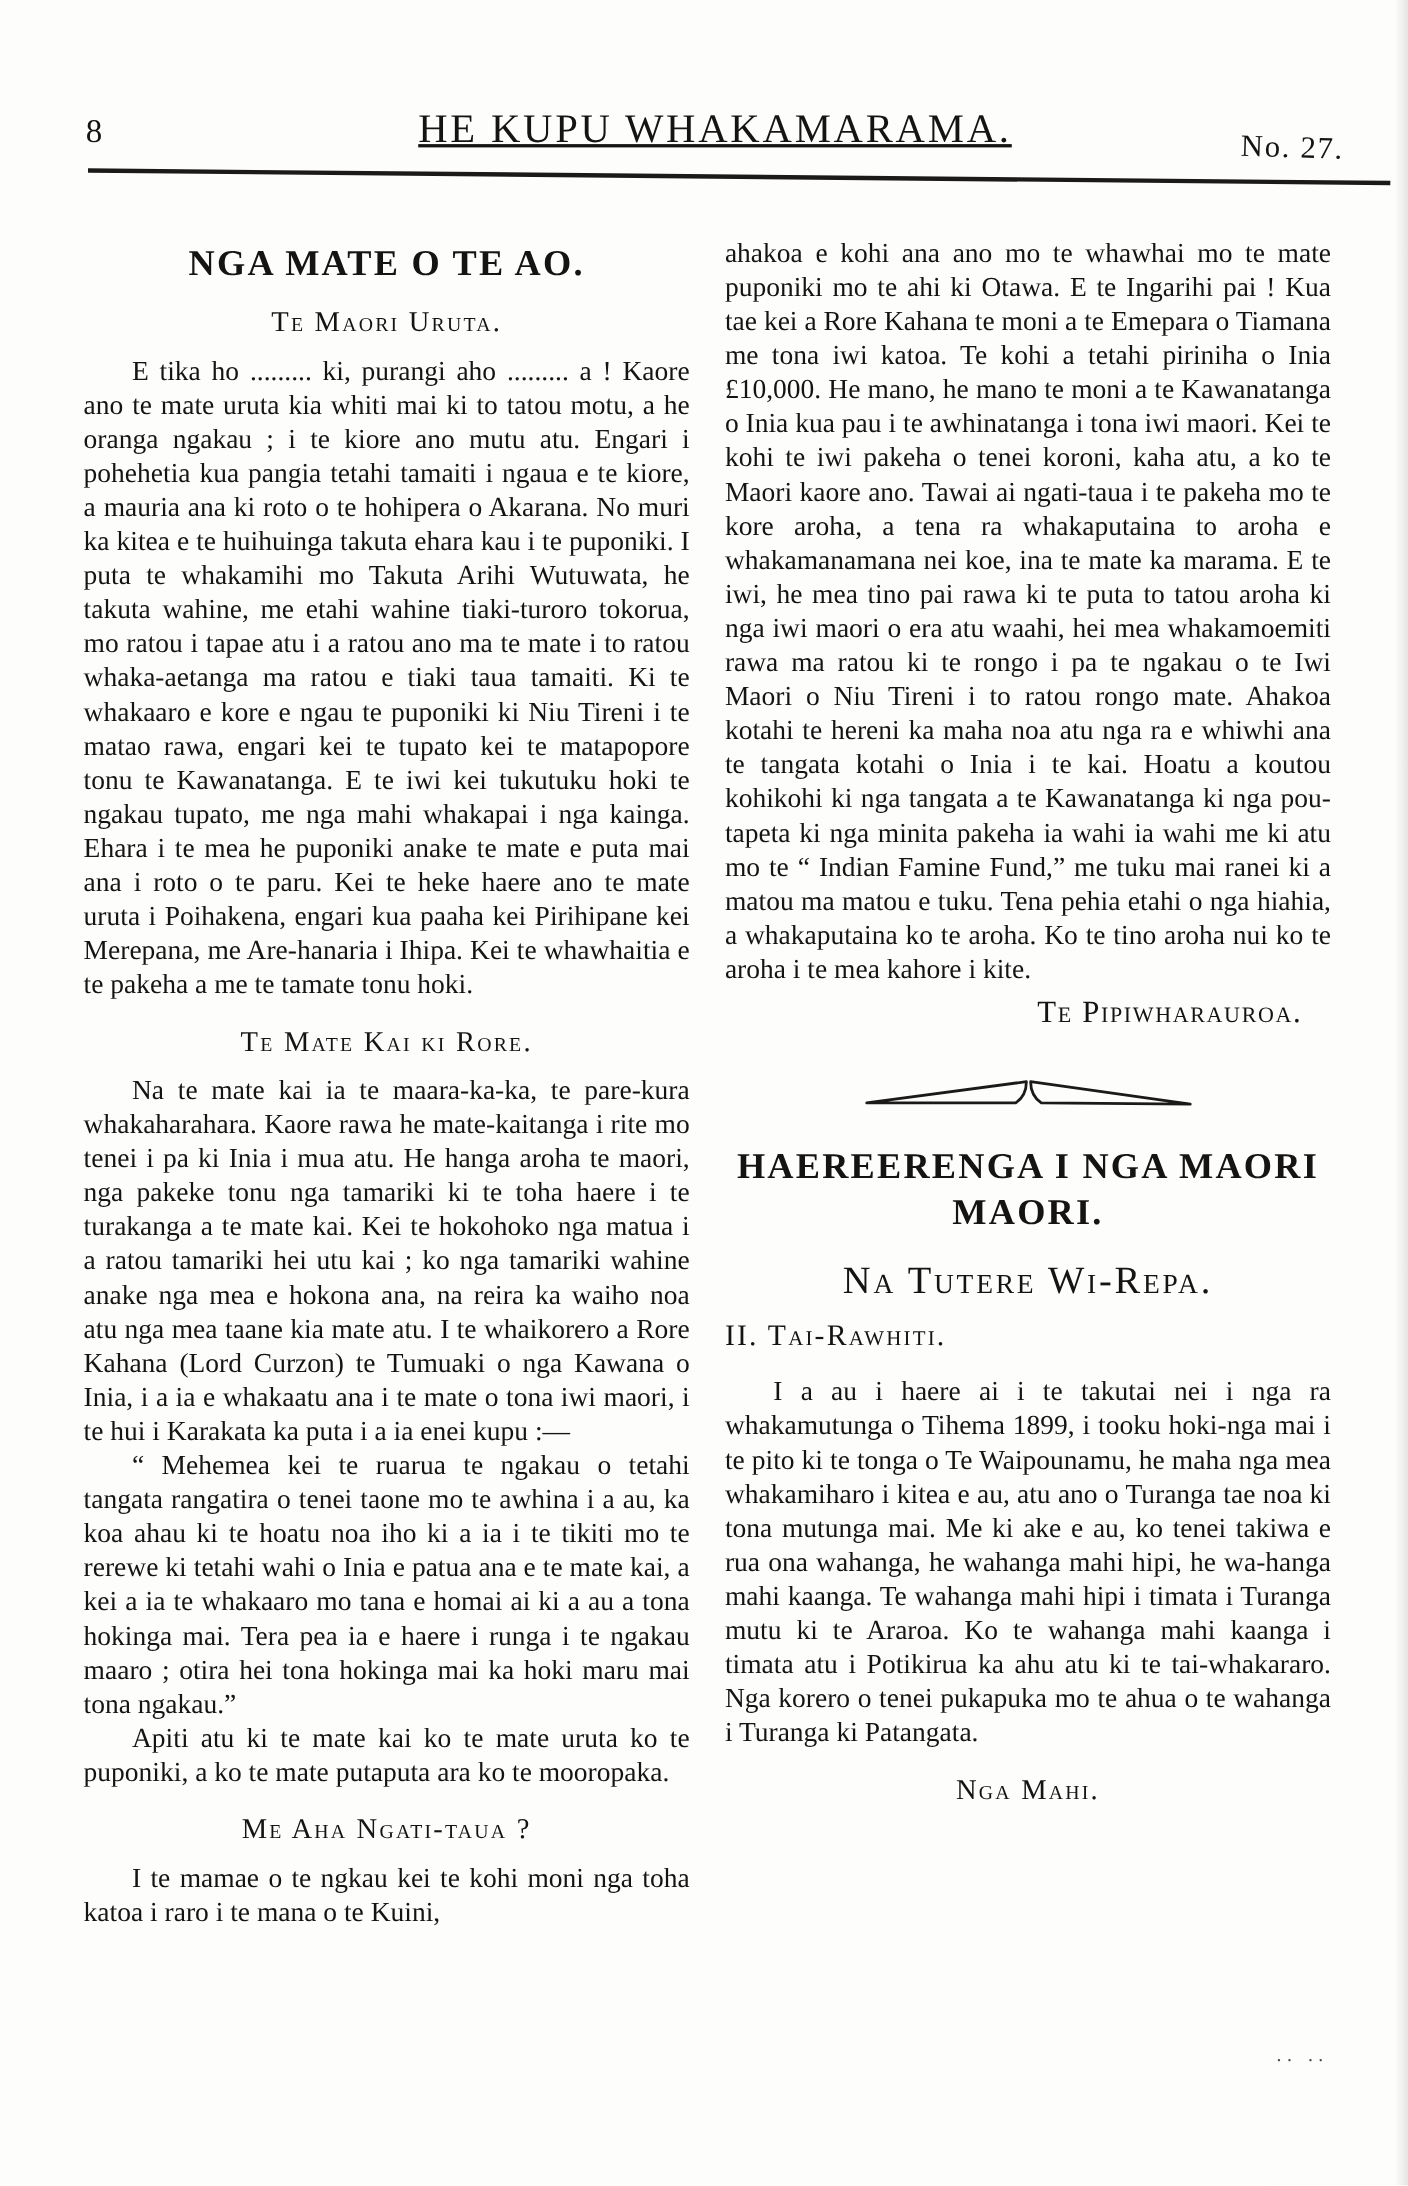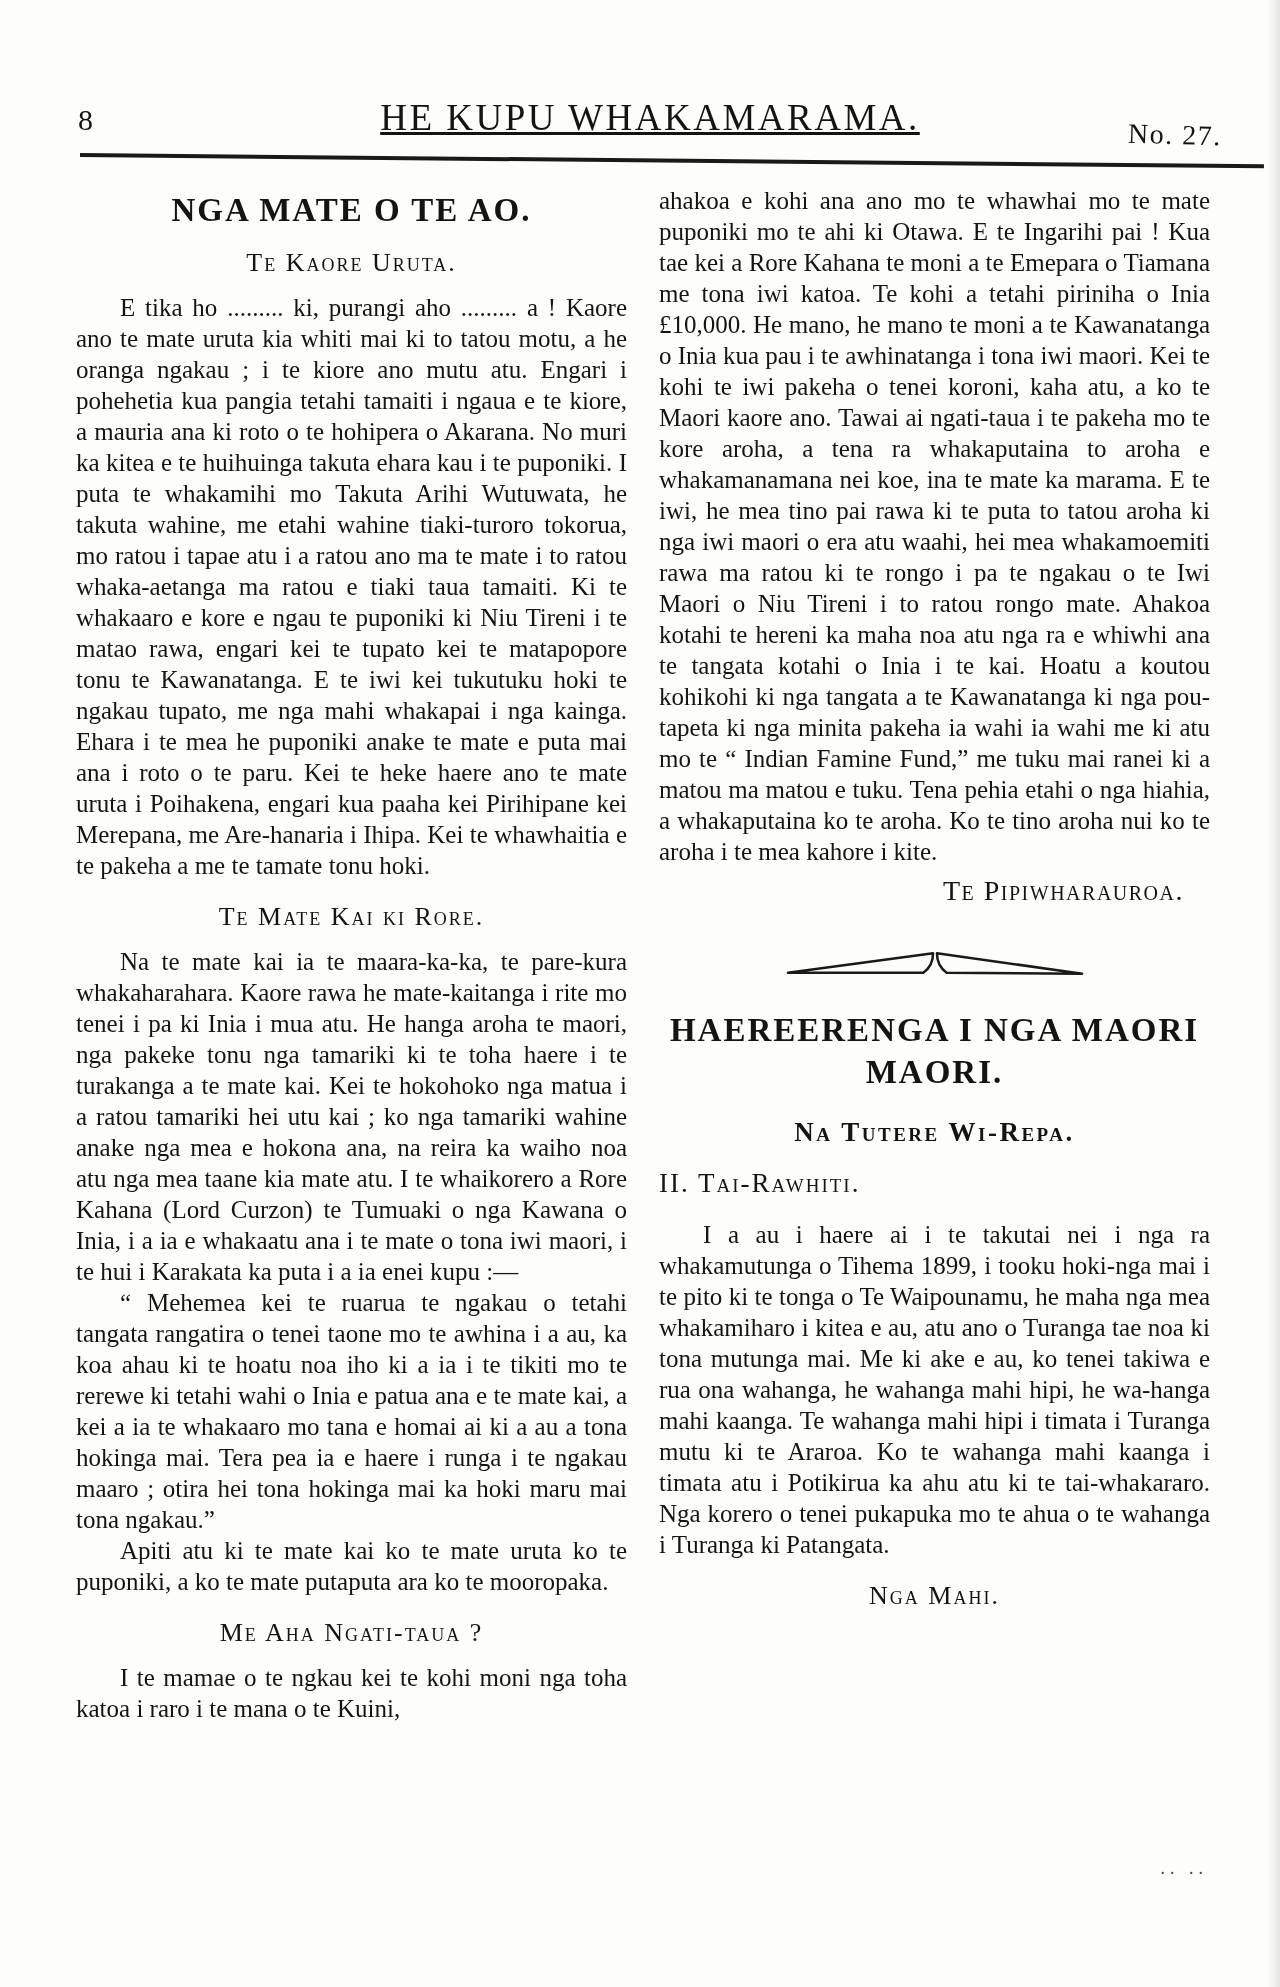--- a/index.html
+++ b/index.html
@@ -38,42 +38,43 @@
   
   .columns {
     display:flex; gap:32px;
     padding:28px 70px 0 76px;
     box-sizing:border-box; width:100%;
   }
   .col {
     flex:1 1 0; min-width:0;
     font-size:25px; line-height:31px;
     text-align:justify;
+    margin-top:30px;
   }
   .para { margin:0; }
   .indent { text-indent:44px; }
   .article-title {
     margin:4px 0 16px; font-size:33px; line-height:42px;
     font-weight:bold; letter-spacing:2px; text-align:center;
     text-indent:0;
   }
   .subhead {
     margin:20px 0 14px; font-size:26px; font-weight:normal;
     font-variant:small-caps; letter-spacing:2px;
     text-align:center; text-indent:0;
   }
   .subhead.first { margin-top:8px; }
   .signature {
     margin:8px 26px 0 0; text-align:right;
     font-variant:small-caps; letter-spacing:1.5px; font-size:28px;
   }
   .divider { margin:42px 0 24px; text-align:center; }
   .byline {
-    margin:24px 0 6px; font-size:27px; text-align:center;
-    font-variant:small-caps; letter-spacing:2.5px;font-weight:bold;
+    margin:24px 0 6px; font-size:35px; text-align:center;
+    font-variant:small-caps; letter-spacing:2.5px;
   }
   .kicker {
     margin:20px 0 20px; font-size:27px; text-align:left;
     font-variant:small-caps; letter-spacing:2px;
   }
   
   .scan-edge {
     position:absolute; top:0; right:0; width:12px; height:100%;
     background:linear-gradient(to right, rgba(120,120,115,0) 0%, rgba(120,120,115,0.18) 100%);
     pointer-events:none;
@@ -92,21 +93,21 @@
     <span class="page-number">8</span>
     <h1 class="masthead">HE KUPU WHAKAMARAMA.</h1>
     <span class="issue-number">No. 27.</span>
   </div>
   <div class="header-rule"></div>
 
   <div class="columns">
 
     <section class="col">
       <h2 class="article-title">NGA MATE O TE AO.</h2>
-      <h3 class="subhead first">Te Kaore Uruta.</h3>
+      <h3 class="subhead first">Te Maori Uruta.</h3>
       <p class="para indent">E tika ho ......... ki, purangi aho ......... a&nbsp;! Kaore ano te mate uruta kia whiti mai ki to tatou motu, a he oranga ngakau&nbsp;; i te kiore ano mutu atu. Engari i pohehetia kua pangia tetahi tamaiti i ngaua e te kiore, a mauria ana ki roto o te hohipera o Akarana. No muri ka kitea e te huihuinga takuta ehara kau i te puponiki. I puta te whakamihi mo Takuta Arihi Wutuwata, he takuta wahine, me etahi wahine tiaki-turoro tokorua, mo ratou i tapae atu i a ratou ano ma te mate i to ratou whaka-aetanga ma ratou e tiaki taua tamaiti. Ki te whakaaro e kore e ngau te puponiki ki Niu Tireni i te matao rawa, engari kei te tupato kei te matapopore tonu te Kawanatanga. E te iwi kei tukutuku hoki te ngakau tupato, me nga mahi whakapai i nga kainga. Ehara i te mea he puponiki anake te mate e puta mai ana i roto o te paru. Kei te heke haere ano te mate uruta i Poihakena, engari kua paaha kei Pirihipane kei Merepana, me Are-hanaria i Ihipa. Kei te whawhaitia e te pakeha a me te tamate tonu hoki.</p>
       <h3 class="subhead">Te Mate Kai ki Rore.</h3>
       <p class="para indent">Na te mate kai ia te maara-ka-ka, te pare-kura whakaharahara. Kaore rawa he mate-kaitanga i rite mo tenei i pa ki Inia i mua atu. He hanga aroha te maori, nga pakeke tonu nga tamariki ki te toha haere i te turakanga a te mate kai. Kei te hokohoko nga matua i a ratou tamariki hei utu kai&nbsp;; ko nga tamariki wahine anake nga mea e hokona ana, na reira ka waiho noa atu nga mea taane kia mate atu. I te whaikorero a Rore Kahana (Lord Curzon) te Tumuaki o nga Kawana o Inia, i a ia e whakaatu ana i te mate o tona iwi maori, i te hui i Karakata ka puta i a ia enei kupu&nbsp;:—</p>
       <p class="para indent">“&nbsp;Mehemea kei te ruarua te ngakau o tetahi tangata rangatira o tenei taone mo te awhina i a au, ka koa ahau ki te hoatu noa iho ki a ia i te tikiti mo te rerewe ki tetahi wahi o Inia e patua ana e te mate kai, a kei a ia te whakaaro mo tana e homai ai ki a au a tona hokinga mai. Tera pea ia e haere i runga i te ngakau maaro&nbsp;; otira hei tona hokinga mai ka hoki maru mai tona ngakau.”</p>
       <p class="para indent">Apiti atu ki te mate kai ko te mate uruta ko te puponiki, a ko te mate putaputa ara ko te mooropaka.</p>
       <h3 class="subhead">Me Aha Ngati-taua&nbsp;?</h3>
       <p class="para indent">I te mamae o te ngkau kei te kohi moni nga toha katoa i raro i te mana o te Kuini,</p>
     </section>
 
     <section class="col">

